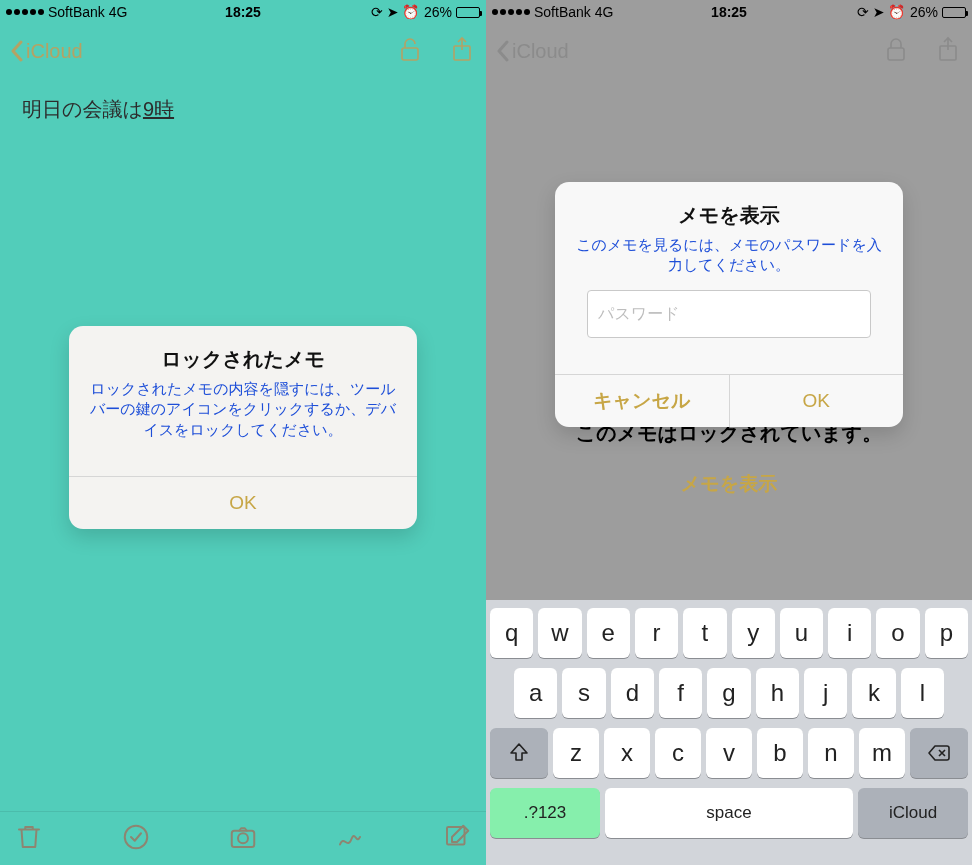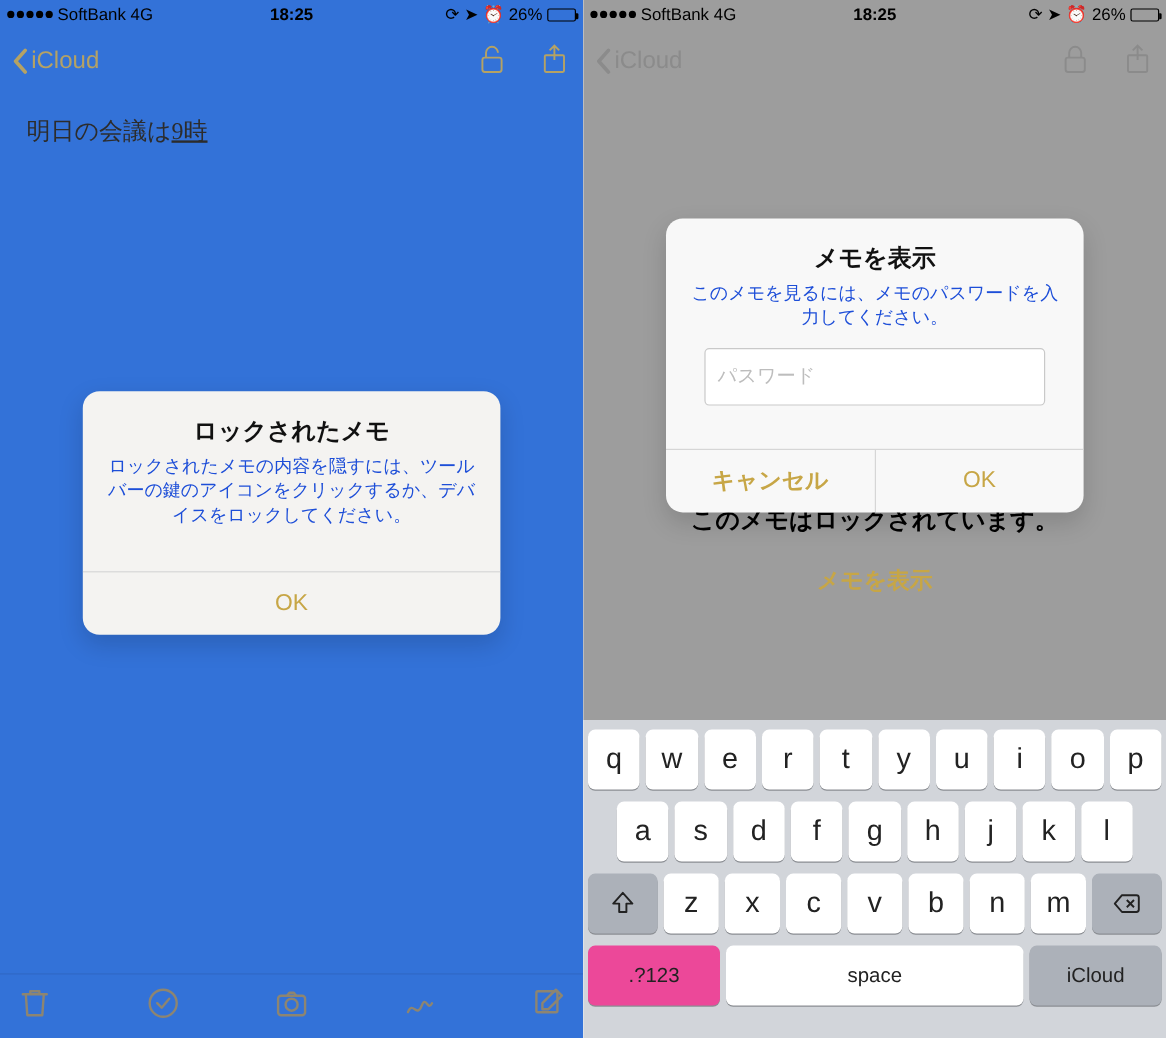--- a/index.html
+++ b/index.html
@@ -10,21 +10,21 @@
     height: 865px;
     display: flex;
     overflow: hidden;
   }
   .screen {
     width: 486px;
     height: 865px;
     position: relative;
     overflow: hidden;
   }
-  .screen-left .bg { background: #3b82f6; font-family: Liberation Serif, serif; }
+  .screen-left .bg { background: #5eead4; }
 
   
   .status-bar {
     height: 24px;
     display: flex;
     align-items: center;
     justify-content: space-between;
     padding: 0 6px;
     font-size: 14px;
     font-weight: 500;
@@ -193,21 +193,21 @@
     font-size: 24px;
     color: #222;
     cursor: pointer;
     min-width: 0;
   }
   .krow.r2 { padding: 0 24px; }
   .krow.r3 .spacer-shift, .krow.r3 .spacer-del { width: 58px; flex: none; background:#acb1b9; }
   .krow.r3 { padding: 0; }
   .krow.r3 .key.letter { flex: 1; }
   .krow.r4 .key { font-size: 17px; }
-  .krow.r4 .key.fn { background:#ec4899; width:110px; flex:none; }
+  .krow.r4 .key.fn { background:#86efac; width:110px; flex:none; }
   .krow.r4 .key.space { flex: 1; }
   .krow.r4 .key.return { background:#acb1b9; width:110px; flex:none; }
   .shift-icon, .del-icon { width: 24px; height: 24px; }
   .shift-icon * { fill:none; stroke:#222; stroke-width:1.6; stroke-linejoin:round; }
   .del-icon * { fill:none; stroke:#222; stroke-width:1.6; stroke-linejoin:round; }
 
   
   .screen-left .status-bar, .screen-left .nav-bar { background: transparent; }
 </style>
 </head>

